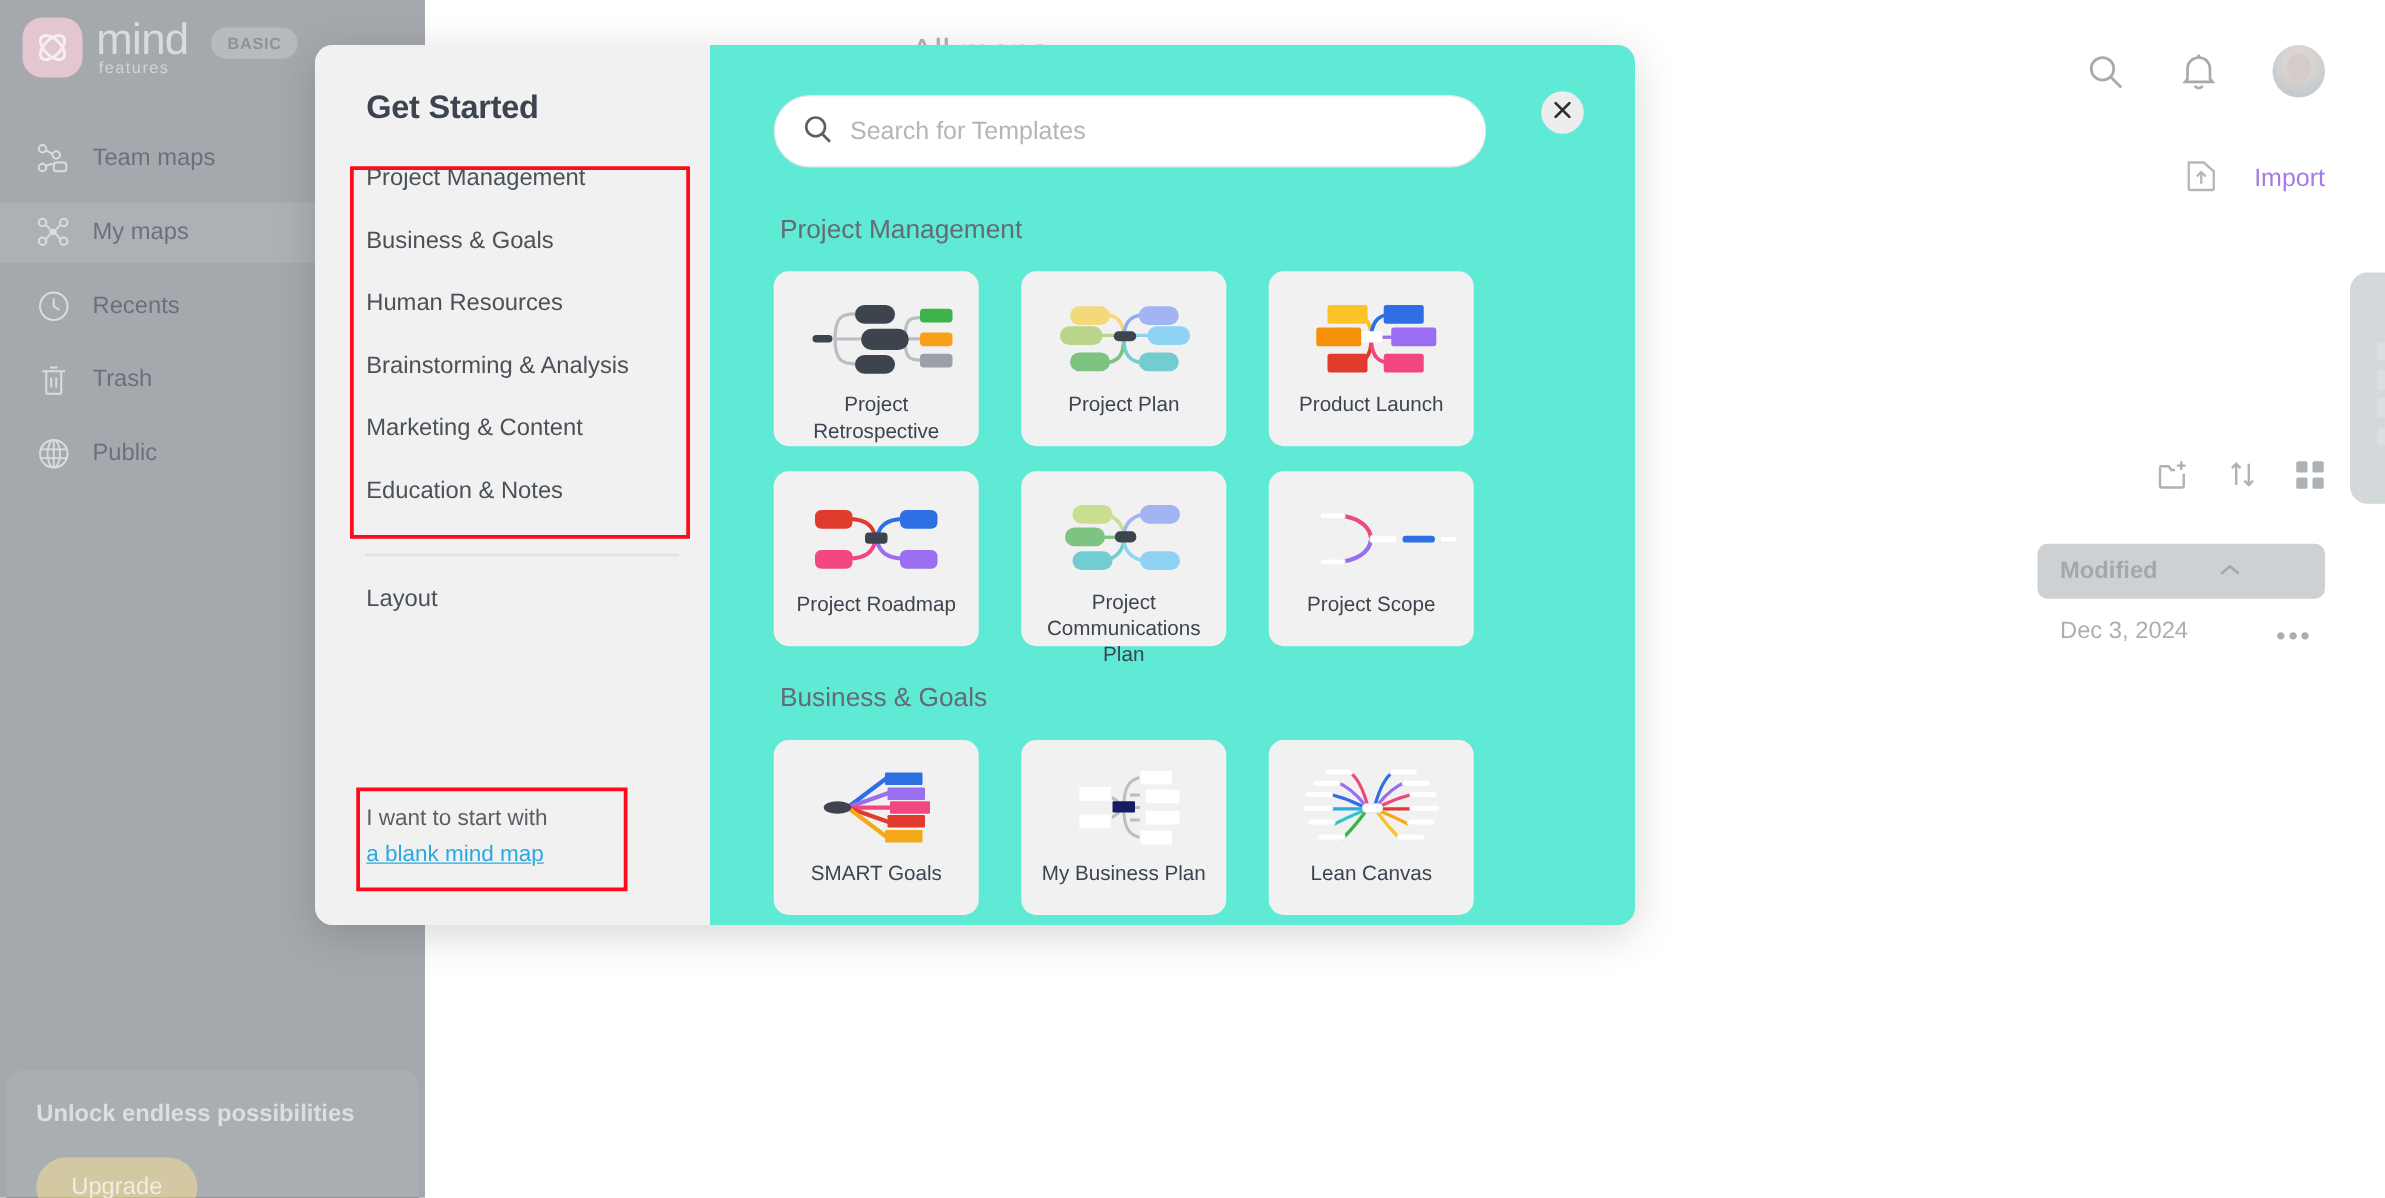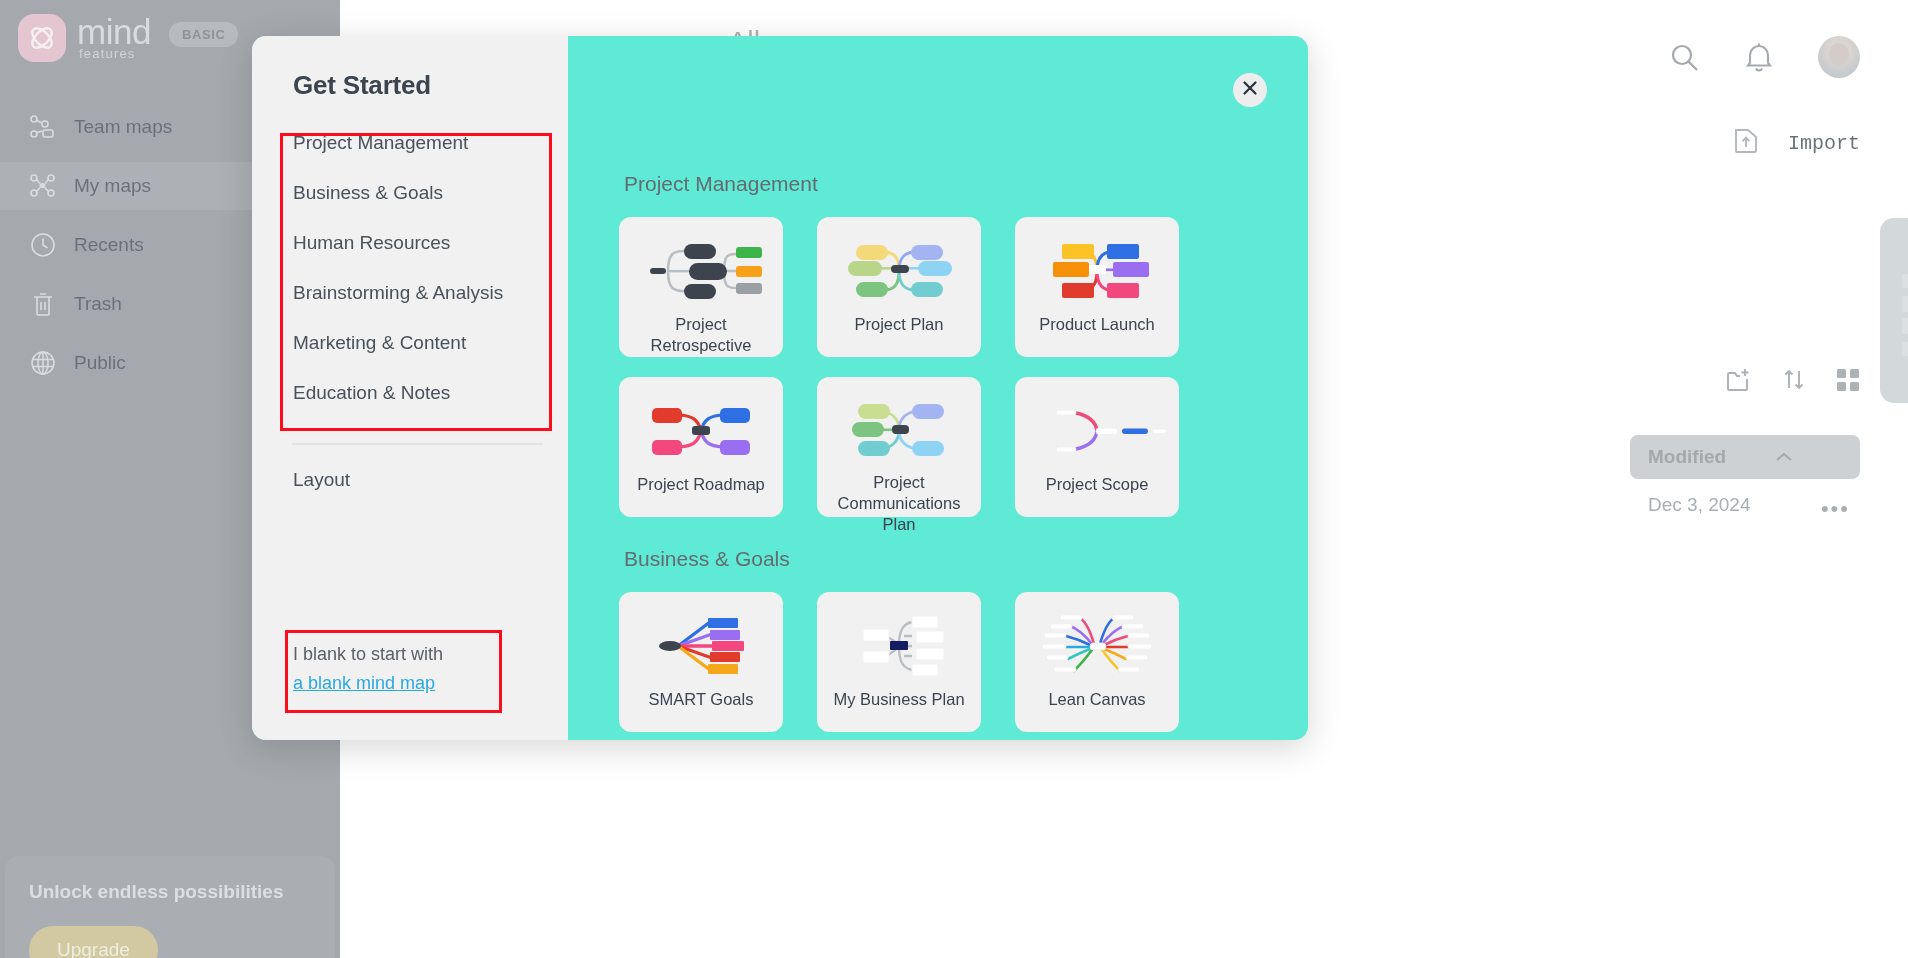--- a/index.html
+++ b/index.html
@@ -89,21 +89,21 @@
     overflow: hidden; position: relative;
   }
   .avatar::after {
     content: ""; position: absolute; left: 11px; top: 7px; width: 20px; height: 22px;
     border-radius: 50% 50% 46% 46%; background: #b9ada6;
   }
 
   .import-row {
     position: absolute; right: 48px; top: 126px;
     display: flex; align-items: center; gap: 29px;
-    color: #0f172a; font-size: 20px; font-family: Liberation Mono, monospace;
+    color: #6d28d9; font-size: 20px;
   }
 
   
   .bg-card {
     position: absolute; border-radius: 14px; background: #b9c0c5;
   }
   .bg-card-label {
     position: absolute; width: 100%; bottom: 22px; text-align: center;
     font-size: 19px; color: #7f878e;
   }
@@ -372,28 +372,39 @@
       <div class="cat-item">Marketing &amp; Content</div>
       <div class="cat-item">Education &amp; Notes</div>
     </div>
 
     <div class="ann-cats"></div>
 
     <div class="divider"></div>
     <div class="layout-label">Layout</div>
 
     <div class="blank-block">
-      <div class="blank-line1">I blank to start with</div>
+      <div class="blank-line1">I want to start with</div>
       <a class="blank-link" href="#">a blank mind map</a>
     </div>
     <div class="ann-blank"></div>
   </div>
 
   <div class="modal-right">
 
+    <div class="search-wrap">
+      <div class="search-box">
+        <span>
+          <svg width="24" height="24" viewBox="0 0 24 24" fill="none" stroke="#5b6067" stroke-width="2.1">
+            <circle cx="10.5" cy="10.5" r="7.5"></circle>
+              <path d="M15.8 16.2 L22 22.4"></path>
+          </svg>
+        </span>
+        <input class="search-input" type="text" placeholder="Search for Templates" style="">
+      </div>
+    </div>
 
     <div class="close-btn">
       <span>
         <svg width="16" height="16" viewBox="0 0 16 16" fill="none" stroke="#2b3038" stroke-width="2.2" stroke-linecap="round">
           <path d="M2.5 2.5 L13.5 13.5 M13.5 2.5 L2.5 13.5"></path>
         </svg>
       </span>
     </div>
 
     <div class="scroll-area">

